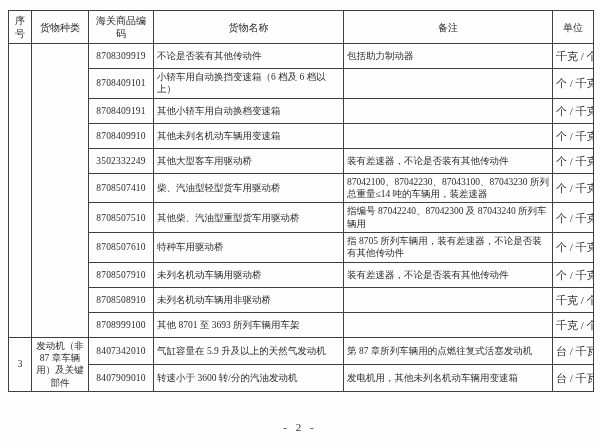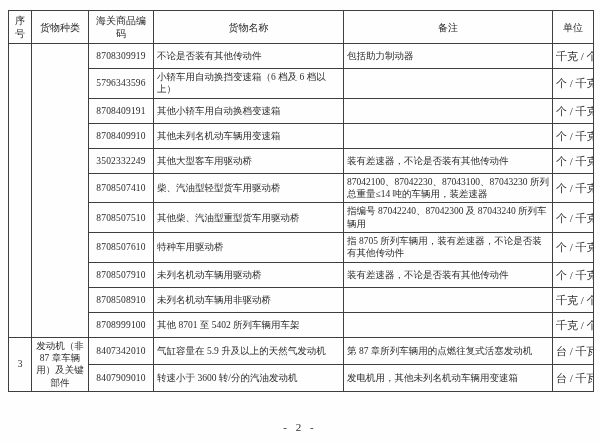--- a/index.html
+++ b/index.html
@@ -81,21 +81,21 @@
     <tbody id="tbody">
         <tr class="data-row">
           <td class="cell-serial" rowspan="11"></td>
           <td class="cell-category" rowspan="11"></td>
           <td class="cell-code">8708309919</td>
           <td class="cell-name">不论是否装有其他传动件</td>
           <td class="cell-remark">包括助力制动器</td>
           <td class="cell-unit">千克 / 个</td>
         </tr>
         <tr class="data-row">
-          <td class="cell-code">5796343596</td>
+          <td class="cell-code">8708409101</td>
           <td class="cell-name">小轿车用自动换挡变速箱（6 档及 6 档以上）</td>
           <td class="cell-remark"></td>
           <td class="cell-unit">个 / 千克</td>
         </tr>
         <tr class="data-row">
           <td class="cell-code">8708409191</td>
           <td class="cell-name">其他小轿车用自动换档变速箱</td>
           <td class="cell-remark"></td>
           <td class="cell-unit">个 / 千克</td>
         </tr>
@@ -136,21 +136,21 @@
           <td class="cell-unit">个 / 千克</td>
         </tr>
         <tr class="data-row">
           <td class="cell-code">8708508910</td>
           <td class="cell-name">未列名机动车辆用非驱动桥</td>
           <td class="cell-remark"></td>
           <td class="cell-unit">千克 / 个</td>
         </tr>
         <tr class="data-row">
           <td class="cell-code">8708999100</td>
-          <td class="cell-name">其他 8701 至 5402 所列车辆用车架</td>
+          <td class="cell-name">其他 8701 至 3693 所列车辆用车架</td>
           <td class="cell-remark"></td>
           <td class="cell-unit">千克 / 个</td>
         </tr>
         <tr class="data-row">
           <td class="cell-serial" rowspan="2">3</td>
           <td class="cell-category" rowspan="2">发动机（非 87 章车辆用）及关键部件</td>
           <td class="cell-code">8407342010</td>
           <td class="cell-name">气缸容量在 5.9 升及以上的天然气发动机</td>
           <td class="cell-remark">第 87 章所列车辆用的点燃往复式活塞发动机</td>
           <td class="cell-unit">台 / 千瓦</td>

